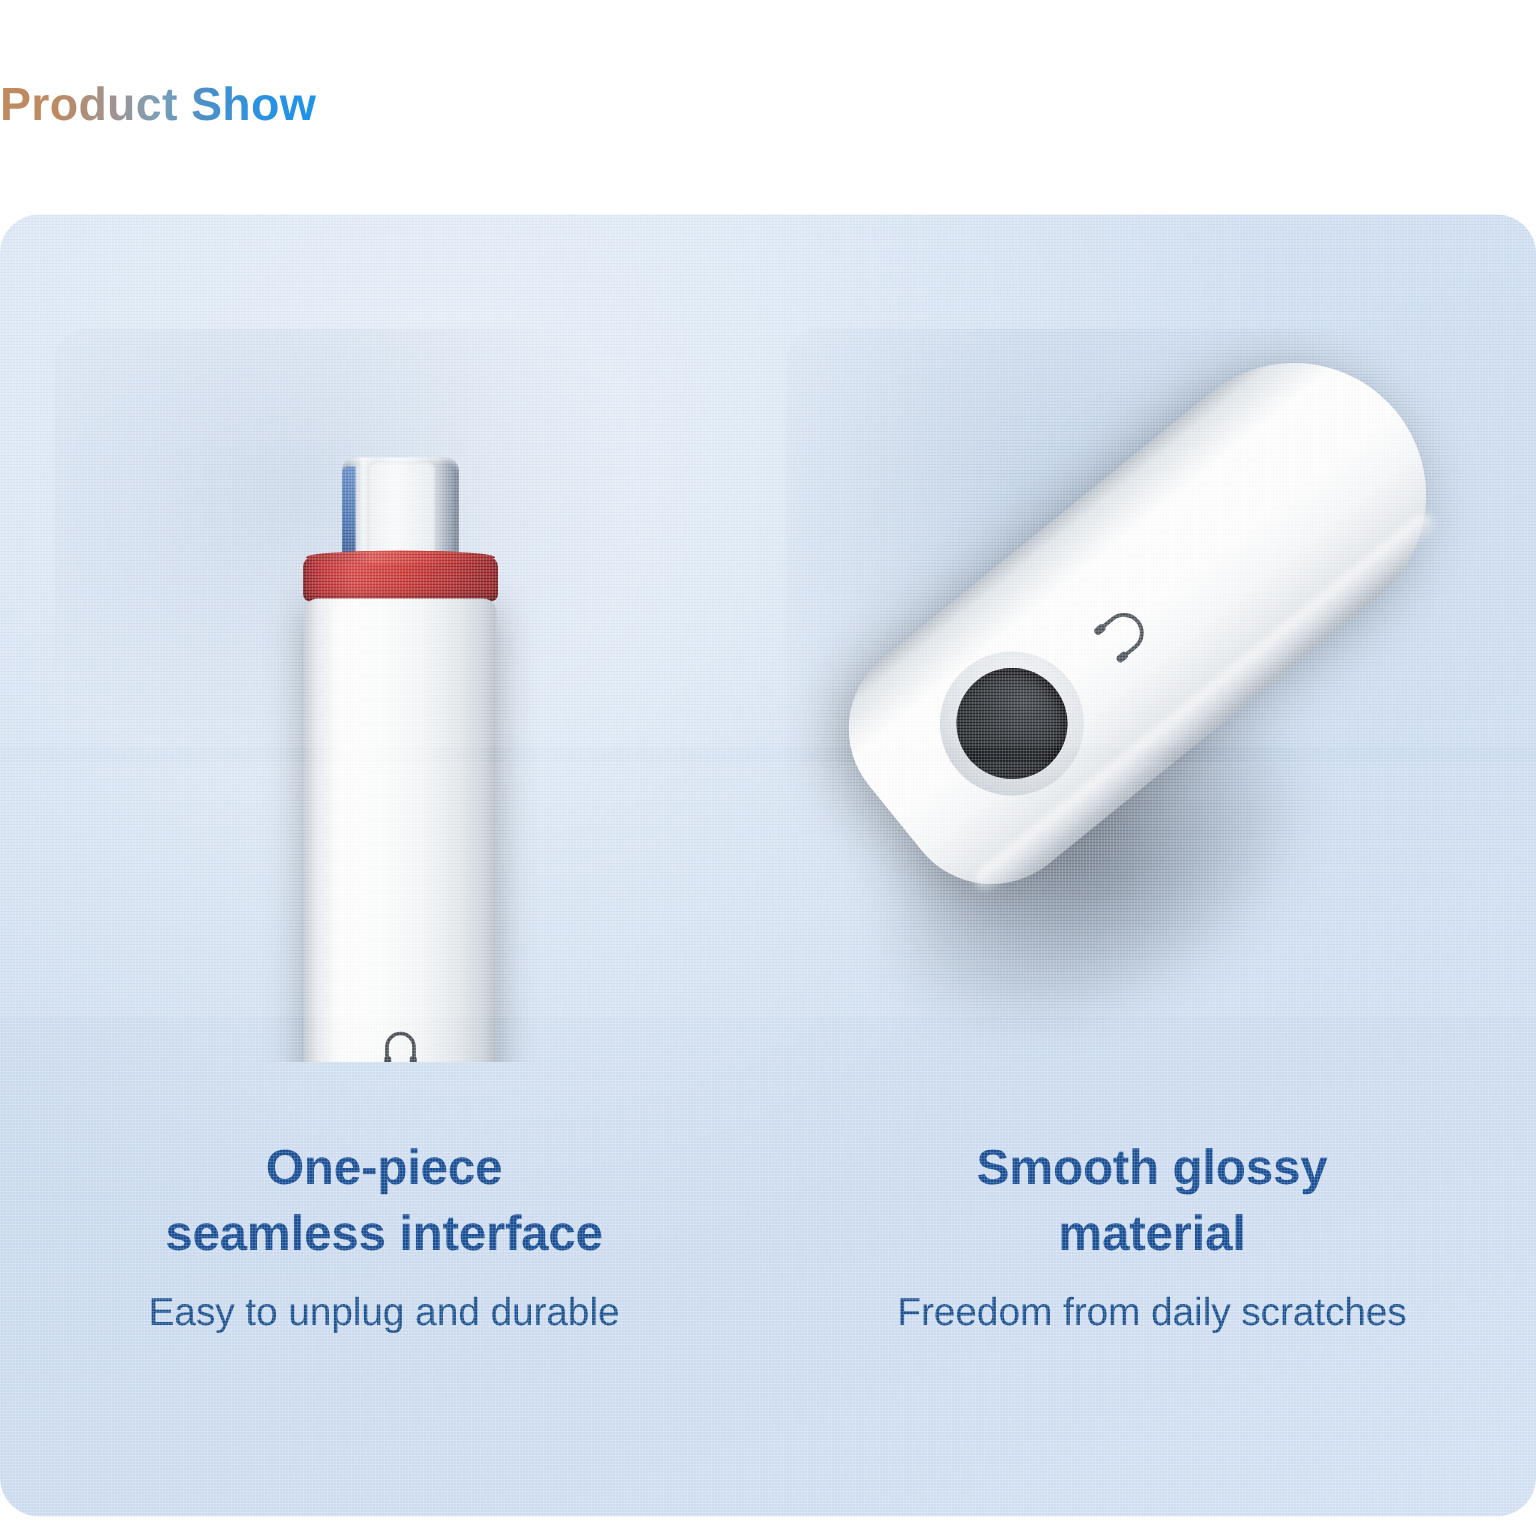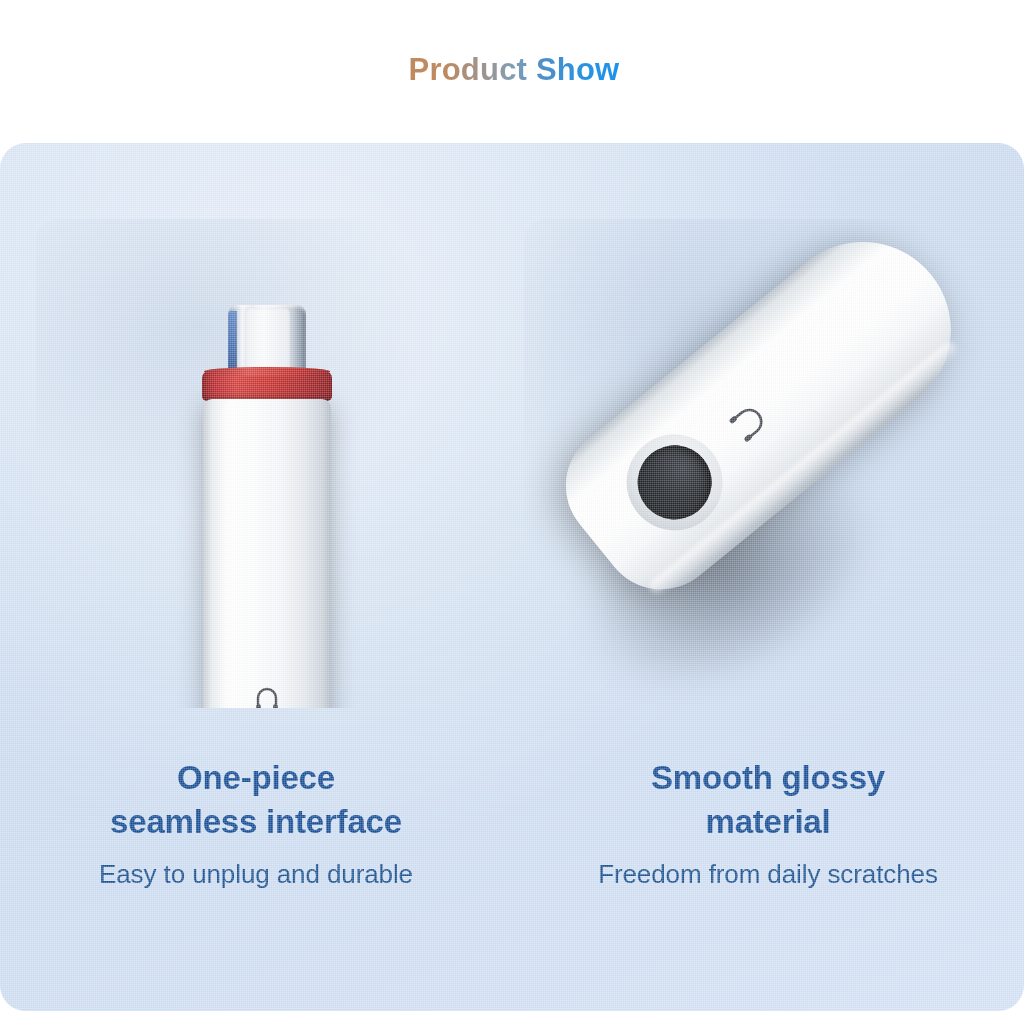--- a/index.html
+++ b/index.html
@@ -11,26 +11,26 @@
     width: 1024px;
     height: 1024px;
     font-family: "Liberation Sans", sans-serif;
     overflow: hidden;
     position: relative;
   }
 
   
   .title-bar {
     position: absolute;
-    top: 0; left: 12px;
+    top: 0; left: 0;
     width: 1004px;
     height: 140px;
     display: flex;
     align-items: center;
-    justify-content: center;
+    justify-content: flex-start;
   }
   .title-text {
     font-size: 31px;
     font-weight: bold;
     letter-spacing: 0.2px;
     background-image: linear-gradient(90deg,
         #c08a5e 0%,
         #bd8a62 18%,
         #9a9596 38%,
         #7d9fb6 50%,

